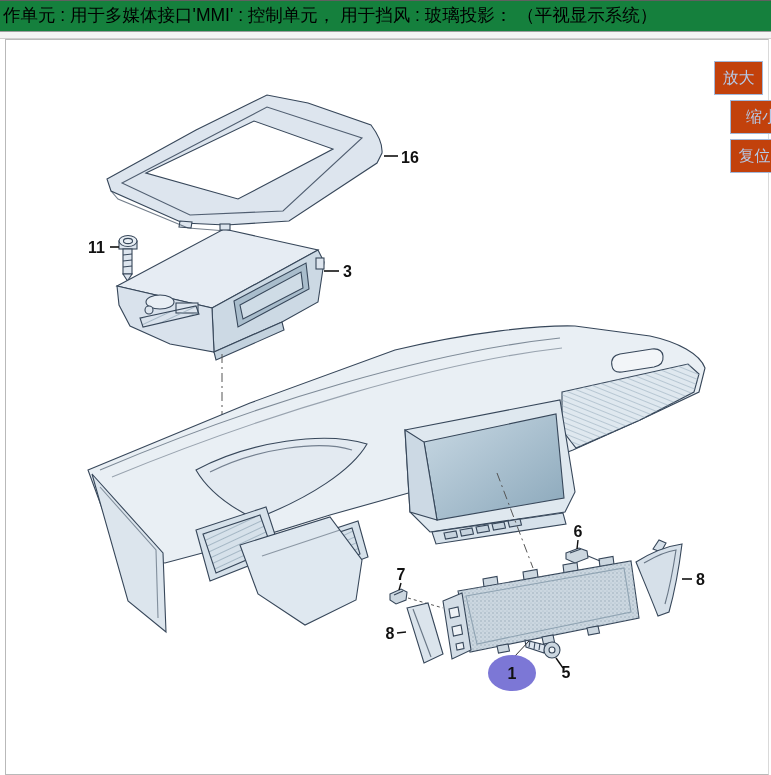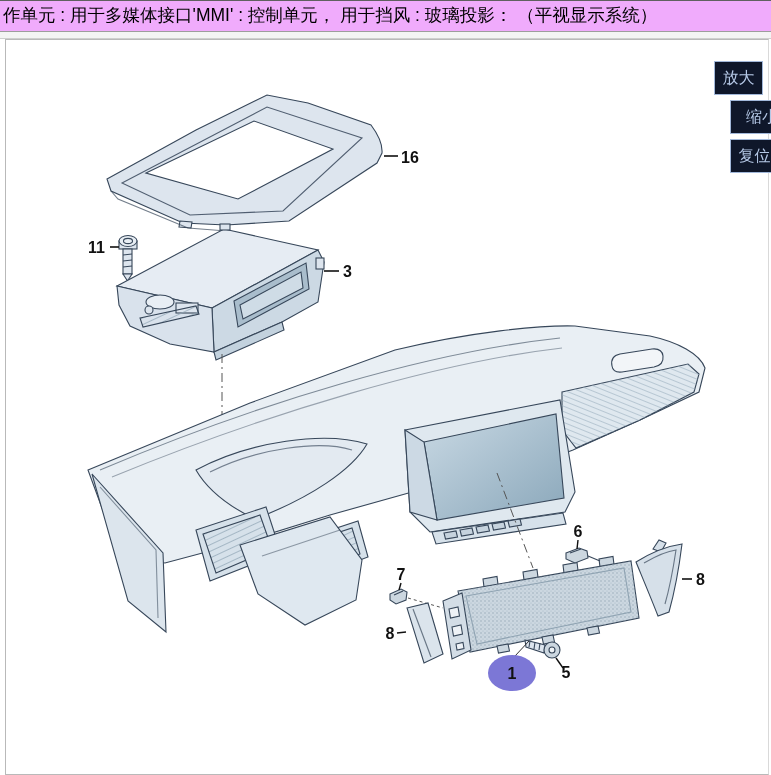--- a/index.html
+++ b/index.html
@@ -3,36 +3,36 @@
 <meta charset="utf-8">
 <style>
   html,body{margin:0;padding:0;}
   body{
     width:771px;height:775px;overflow:hidden;background:#fff;
     font-family:"Liberation Sans","DejaVu Sans",sans-serif;
     position:relative;
   }
   .titlebar{
     position:absolute;left:0;top:0;width:771px;height:32px;
-    background:#f0abfc;border-top:1px solid #606060;border-bottom:1px solid #9d9d9d;
+    background:#15803d;border-top:1px solid #606060;border-bottom:1px solid #9d9d9d;
     box-sizing:border-box;font-size:17.5px;color:#000;line-height:29px;
     white-space:nowrap;overflow:hidden;padding-left:3px;
   }
   .groove{
     position:absolute;left:0;top:32px;width:771px;height:7px;
     background:#f4f4f4;border-bottom:1px solid #cfcfcf;box-sizing:border-box;
   }
   .panel{
     position:absolute;left:5px;top:39px;width:764px;height:736px;
     border:1px solid #b9b9b9;border-right:1px solid #d9d9d9;
     background:#fff;box-sizing:border-box;
   }
   svg.diagram{position:absolute;left:0;top:0;}
   .zoom-btn{
-    position:absolute;width:49px;height:34px;background:#0f172a;
+    position:absolute;width:49px;height:34px;background:#c2410c;
     border:1px solid #a2b8da;color:#b5c8e6;font-size:16px;
     font-family:"Liberation Sans","DejaVu Sans",sans-serif;
     padding:0;text-align:center;cursor:pointer;box-sizing:border-box;
   }
   #btn-zoom-in{left:714px;top:61px;}
   #btn-zoom-out{left:730px;top:100px;text-align:right;}
   #btn-reset{left:714px;top:139px;margin-left:16px;}
   .callout{font-size:16px;font-weight:bold;fill:#111;}
 </style>
 </head>

